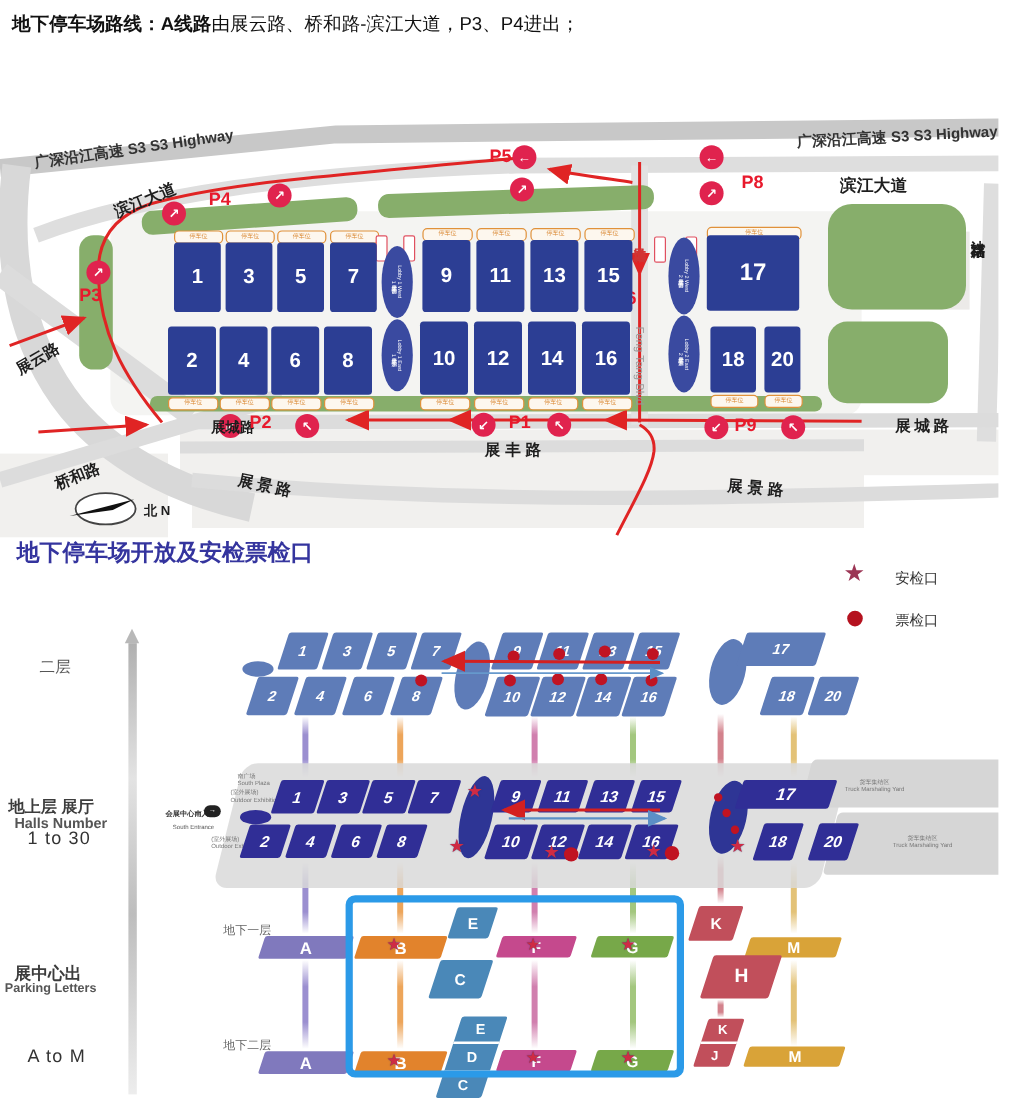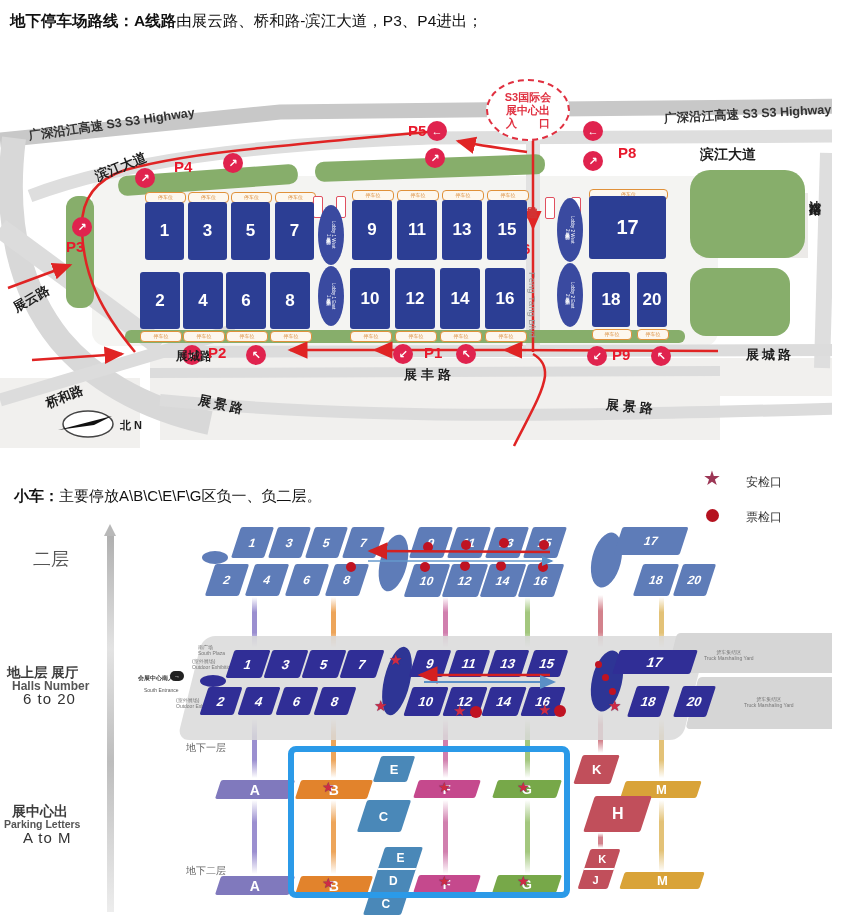--- a/index.html
+++ b/index.html
@@ -175,26 +175,20 @@
 
   <div class="a pl" style="left:424px;top:344px;">P1</div>
   <div class="a pl" style="left:208px;top:344px;">P2</div>
   <div class="a pl" style="left:66px;top:238px;">P3</div>
   <div class="a pl" style="left:174px;top:158px;">P4</div>
   <div class="a pl" style="left:408px;top:122px;">P5</div>
   <div class="a pl" style="left:512px;top:240px;">P6</div>
   <div class="a pl" style="left:618px;top:144px;">P8</div>
   <div class="a pl" style="left:612px;top:346px;">P9</div>
 
-  <div class="a" style="left:486px;top:79px;width:80px;height:58px;border:2.5px dashed #e03040;border-radius:50%;background:#fff;
-       display:flex;flex-direction:column;align-items:center;justify-content:center;color:#e03040;font-weight:bold;font-size:11px;line-height:13px;">
-    <span>S3国际会</span>
-    <span>展中心出</span>
-    <span>入　　口</span>
-  </div>
 
   <div class="a ostrip" style="left:145px;top:192px;width:39px;">停车位</div>
   <div class="a ostrip" style="left:188px;top:192px;width:39px;">停车位</div>
   <div class="a ostrip" style="left:231px;top:192px;width:39px;">停车位</div>
   <div class="a ostrip" style="left:275px;top:192px;width:39px;">停车位</div>
   <div class="a ostrip" style="left:352px;top:190px;width:40px;">停车位</div>
   <div class="a ostrip" style="left:397px;top:190px;width:40px;">停车位</div>
   <div class="a ostrip" style="left:442px;top:190px;width:40px;">停车位</div>
   <div class="a ostrip" style="left:487px;top:190px;width:40px;">停车位</div>
   <div class="a ostrip" style="left:589px;top:189px;width:77px;">停车位</div>
@@ -243,37 +237,37 @@
     </div>
   <div class="a lobby" style="left:557px;top:198px;width:26px;height:64px;">
       <span>登录大厅2西侧</span>
       <span>Lobby 2 West</span>
     </div>
   <div class="a lobby" style="left:557px;top:263px;width:26px;height:64px;">
       <span>登录大厅2东侧</span>
       <span>Lobby 2 East</span>
     </div>
 
-  <div class="a" style="left:14px;top:487px;font-size:15px;color:#111;"><span class="b">小车：</span><span>主要停放A\B\C\E\F\G区负一、负二层。</span></div>
+  <div class="a" style="left:14px;top:448px;font-size:19px;font-weight:bold;color:#34349e;">地下停车场开放及安检票检口</div>
   <div class="a" style="left:703px;top:468px;font-size:20px;color:#9c3655;line-height:1;">★</div>
   <div class="a" style="left:746px;top:474px;font-size:12px;color:#333;">安检口</div>
   <div class="a" style="left:706px;top:509px;width:13px;height:13px;background:#b5121f;border-radius:50%;"></div>
   <div class="a" style="left:746px;top:509px;font-size:12px;color:#333;">票检口</div>
 
   <div class="a" style="left:104px;top:524px;width:0;height:0;border-left:6px solid transparent;border-right:6px solid transparent;border-bottom:12px solid #b8b8b8;"></div>
   <div class="a" style="left:107px;top:536px;width:7px;height:376px;background:linear-gradient(180deg,#b0b0b0,#e3e3e3 30%,#bdbdbd 60%,#ededed);"></div>
 
-  <div class="a lb" style="left:33px;top:547px;font-size:18px;color:#555;">二层</div>
+  <div class="a lb" style="left:33px;top:547px;font-size:13px;color:#555;">二层</div>
   <div class="a lb b" style="left:7px;top:664px;font-size:13.5px;color:#3c3c3c;">地上层 展厅</div>
   <div class="a lb b" style="left:12px;top:679px;font-size:12px;color:#555;">Halls Number</div>
-  <div class="a lb" style="left:23px;top:690px;font-size:15px;color:#333;letter-spacing:1px;">6 to 20</div>
+  <div class="a lb" style="left:23px;top:690px;font-size:15px;color:#333;letter-spacing:1px;">1 to 30</div>
   <div class="a lb b" style="left:12px;top:803px;font-size:14px;color:#3c3c3c;">展中心出</div>
   <div class="a lb b" style="left:4px;top:818px;font-size:10.5px;color:#555;">Parking Letters</div>
-  <div class="a lb" style="left:23px;top:829px;font-size:15px;color:#333;letter-spacing:1px;">A to M</div>
-  <div class="a lb" style="left:186px;top:741px;font-size:10px;color:#666;text-align:right;">地下一层</div>
+  <div class="a lb" style="left:23px;top:872px;font-size:15px;color:#333;letter-spacing:1px;">A to M</div>
+  <div class="a lb" style="left:186px;top:768px;font-size:10px;color:#666;text-align:right;">地下一层</div>
   <div class="a lb" style="left:186px;top:864px;font-size:10px;color:#666;">地下二层</div>
 
   <div class="a conn cp" style="left:252px;top:597px;height:51px;"></div>
   <div class="a conn cp" style="left:252px;top:718px;height:60px;"></div>
   <div class="a conn cp" style="left:252px;top:800px;height:74px;"></div>
   <div class="a conn co" style="left:331px;top:597px;height:51px;"></div>
   <div class="a conn co" style="left:331px;top:718px;height:60px;"></div>
   <div class="a conn co" style="left:331px;top:800px;height:74px;"></div>
   <div class="a conn cm" style="left:443px;top:597px;height:51px;"></div>
   <div class="a conn cm" style="left:443px;top:718px;height:60px;"></div>

